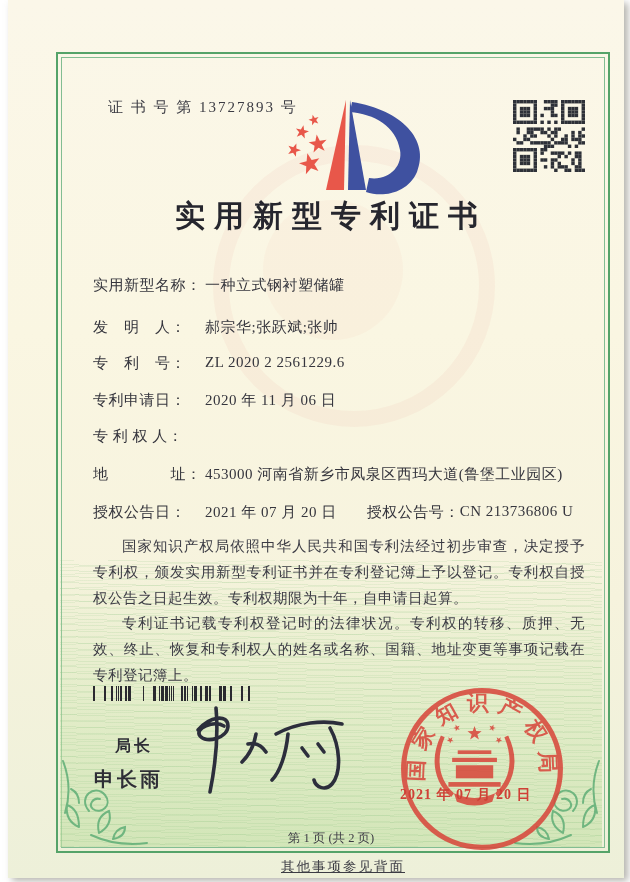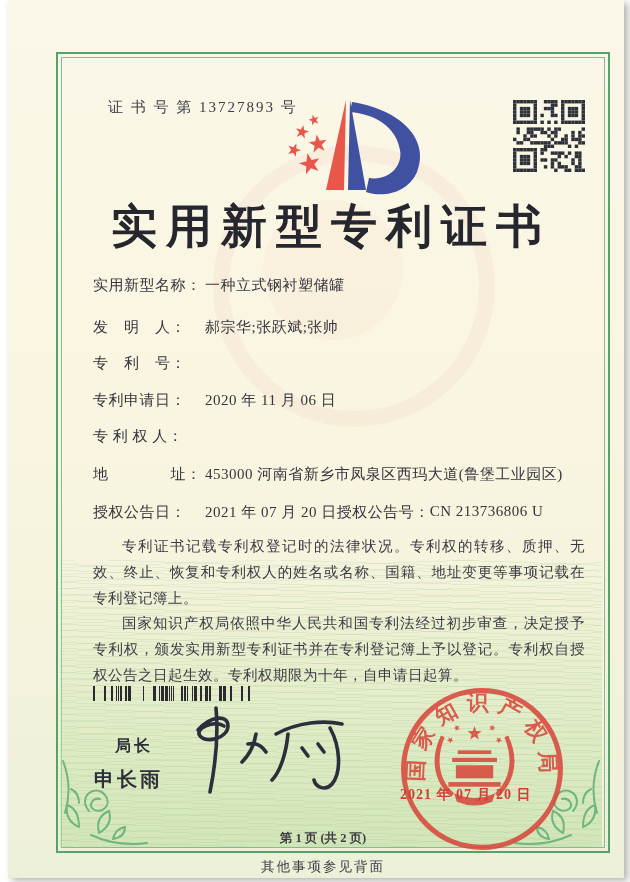--- a/index.html
+++ b/index.html
@@ -11,36 +11,36 @@
   #frame{position:absolute;left:48px;top:52px;width:550px;height:797px;
          border:2px solid #55a369;}
   #frame .inner{position:absolute;inset:3px;border:1px solid #82bd92;}
   #tint{position:absolute;left:52px;top:560px;width:542px;height:287px;pointer-events:none;
         background:
           repeating-linear-gradient(2deg,  rgba(140,195,130,.18) 0 1px, rgba(0,0,0,0) 1px 6px),
           repeating-linear-gradient(178deg,rgba(140,195,130,.14) 0 1px, rgba(0,0,0,0) 1px 7px),
           linear-gradient(180deg, rgba(205,230,178,0) 0%, rgba(203,228,172,.42) 55%, rgba(194,223,164,.62) 100%);}
   .t{position:absolute;white-space:nowrap;}
   #certno{left:100px;top:98px;font-size:15px;letter-spacing:2px;color:#3c3c44;}
-  #title{left:48px;top:196px;width:550px;text-align:center;font-size:46px;font-weight:700;
+  #title{left:48px;top:196px;width:550px;text-align:center;font-size:30px;font-weight:700;
          letter-spacing:9px;color:#26262e;}
   .row{position:absolute;left:85px;display:flex;font-size:15px;letter-spacing:.5px;color:#35353d;}
   .lab{width:112px;flex:none;}
   .val{white-space:nowrap;}
-  .pair2{display:flex;}
+  .pair2{margin-left:30px;display:flex;}
   #body-text{position:absolute;left:85px;top:534px;width:492px;font-size:14.5px;
              line-height:1.78;text-align:justify;color:#3b3b44;letter-spacing:.5px;}
   #body-text p{margin:0;text-indent:2em;}
   #director-title{left:86px;top:736px;font-size:16px;letter-spacing:3px;color:#2e2e36;
                   font-family:"Liberation Sans","DejaVu Sans",sans-serif;font-weight:600;margin-left:21px;}
   #director-name{left:86px;top:766px;font-size:20px;letter-spacing:3px;color:#2e2e36;
                  font-family:"Liberation Sans","DejaVu Sans",sans-serif;font-weight:600;}
   #seal-date{left:392px;top:786px;font-size:14px;letter-spacing:1px;color:#cf4036;font-weight:700;}
-  #page-no{left:40px;top:830px;width:550px;text-align:center;font-size:12.5px;color:#3c3c44;font-weight:bold;}
-  #back-note{left:40px;top:858px;width:550px;text-align:center;font-size:13.5px;color:#3c3c44;letter-spacing:2px;}
+  #page-no{left:48px;top:830px;width:550px;text-align:center;font-size:12.5px;color:#3c3c44;}
+  #back-note{left:60px;top:858px;width:550px;text-align:center;font-size:13.5px;color:#3c3c44;letter-spacing:2px;text-decoration:underline;}
   svg{position:absolute;overflow:visible;}
   #ghost{position:absolute;left:205px;top:145px;width:250px;height:250px;border-radius:50%;
          border:16px solid rgba(226,138,126,.08);pointer-events:none;}
   #ghost2{position:absolute;left:255px;top:200px;width:140px;height:140px;border-radius:50%;
           background:rgba(226,138,126,.05);pointer-events:none;}
 </style>
 </head>
 <body>
 
 <div id="stage">
@@ -315,20 +315,21 @@
     <div class="row" style="top:318px">
       <span class="lab">发　明　人：</span>
       <span class="val">郝宗华;张跃斌;张帅</span>
     </div>
     <div class="row" style="top:276px">
       <span class="lab">实用新型名称：</span>
       <span class="val">一种立式钢衬塑储罐</span>
     </div>
     <div class="row" style="top:354px">
       <span class="lab">专　利　号：</span>
+      <span class="val">ZL 2020 2 2561229.6</span>
     </div>
     <div class="row" style="top:391px">
       <span class="lab">专利申请日：</span>
       <span class="val">2020 年 11 月 06 日</span>
     </div>
     <div class="row" style="top:427px">
       <span class="lab">专 利 权 人：</span>
     </div>
     <div class="row" style="top:465px">
       <span class="lab">地　　　　址：</span>
@@ -337,22 +338,22 @@
     <div class="row" style="top:503px">
       <span class="lab">授权公告日：</span>
       <span class="val">2021 年 07 月 20 日</span>
       <span class="pair2">
         <span>授权公告号：</span>
         <span class="val">CN 213736806 U</span>
       </span>
     </div>
 
     <div id="body-text">
+      <p>国家知识产权局依照中华人民共和国专利法经过初步审查，决定授予专利权，颁发实用新型专利证书并在专利登记簿上予以登记。专利权自授权公告之日起生效。专利权期限为十年，自申请日起算。</p>
       <p>专利证书记载专利权登记时的法律状况。专利权的转移、质押、无效、终止、恢复和专利权人的姓名或名称、国籍、地址变更等事项记载在专利登记簿上。</p>
-      <p>国家知识产权局依照中华人民共和国专利法经过初步审查，决定授予专利权，颁发实用新型专利证书并在专利登记簿上予以登记。专利权自授权公告之日起生效。专利权期限为十年，自申请日起算。</p>
     </div>
 
     <svg style="left:85px;top:686px;" width="160" height="15" viewBox="0 0 160 15" preserveAspectRatio="none" id="barcode" fill="#2a2a30">
         <rect x="0" y="0" width="2" height="15"></rect>
         <rect x="11" y="0" width="2" height="15"></rect>
         <rect x="18" y="0" width="2" height="15"></rect>
         <rect x="23" y="0" width="1" height="15"></rect>
         <rect x="25" y="0" width="1" height="15"></rect>
         <rect x="27" y="0" width="2" height="15"></rect>
         <rect x="32" y="0" width="2" height="15"></rect>

